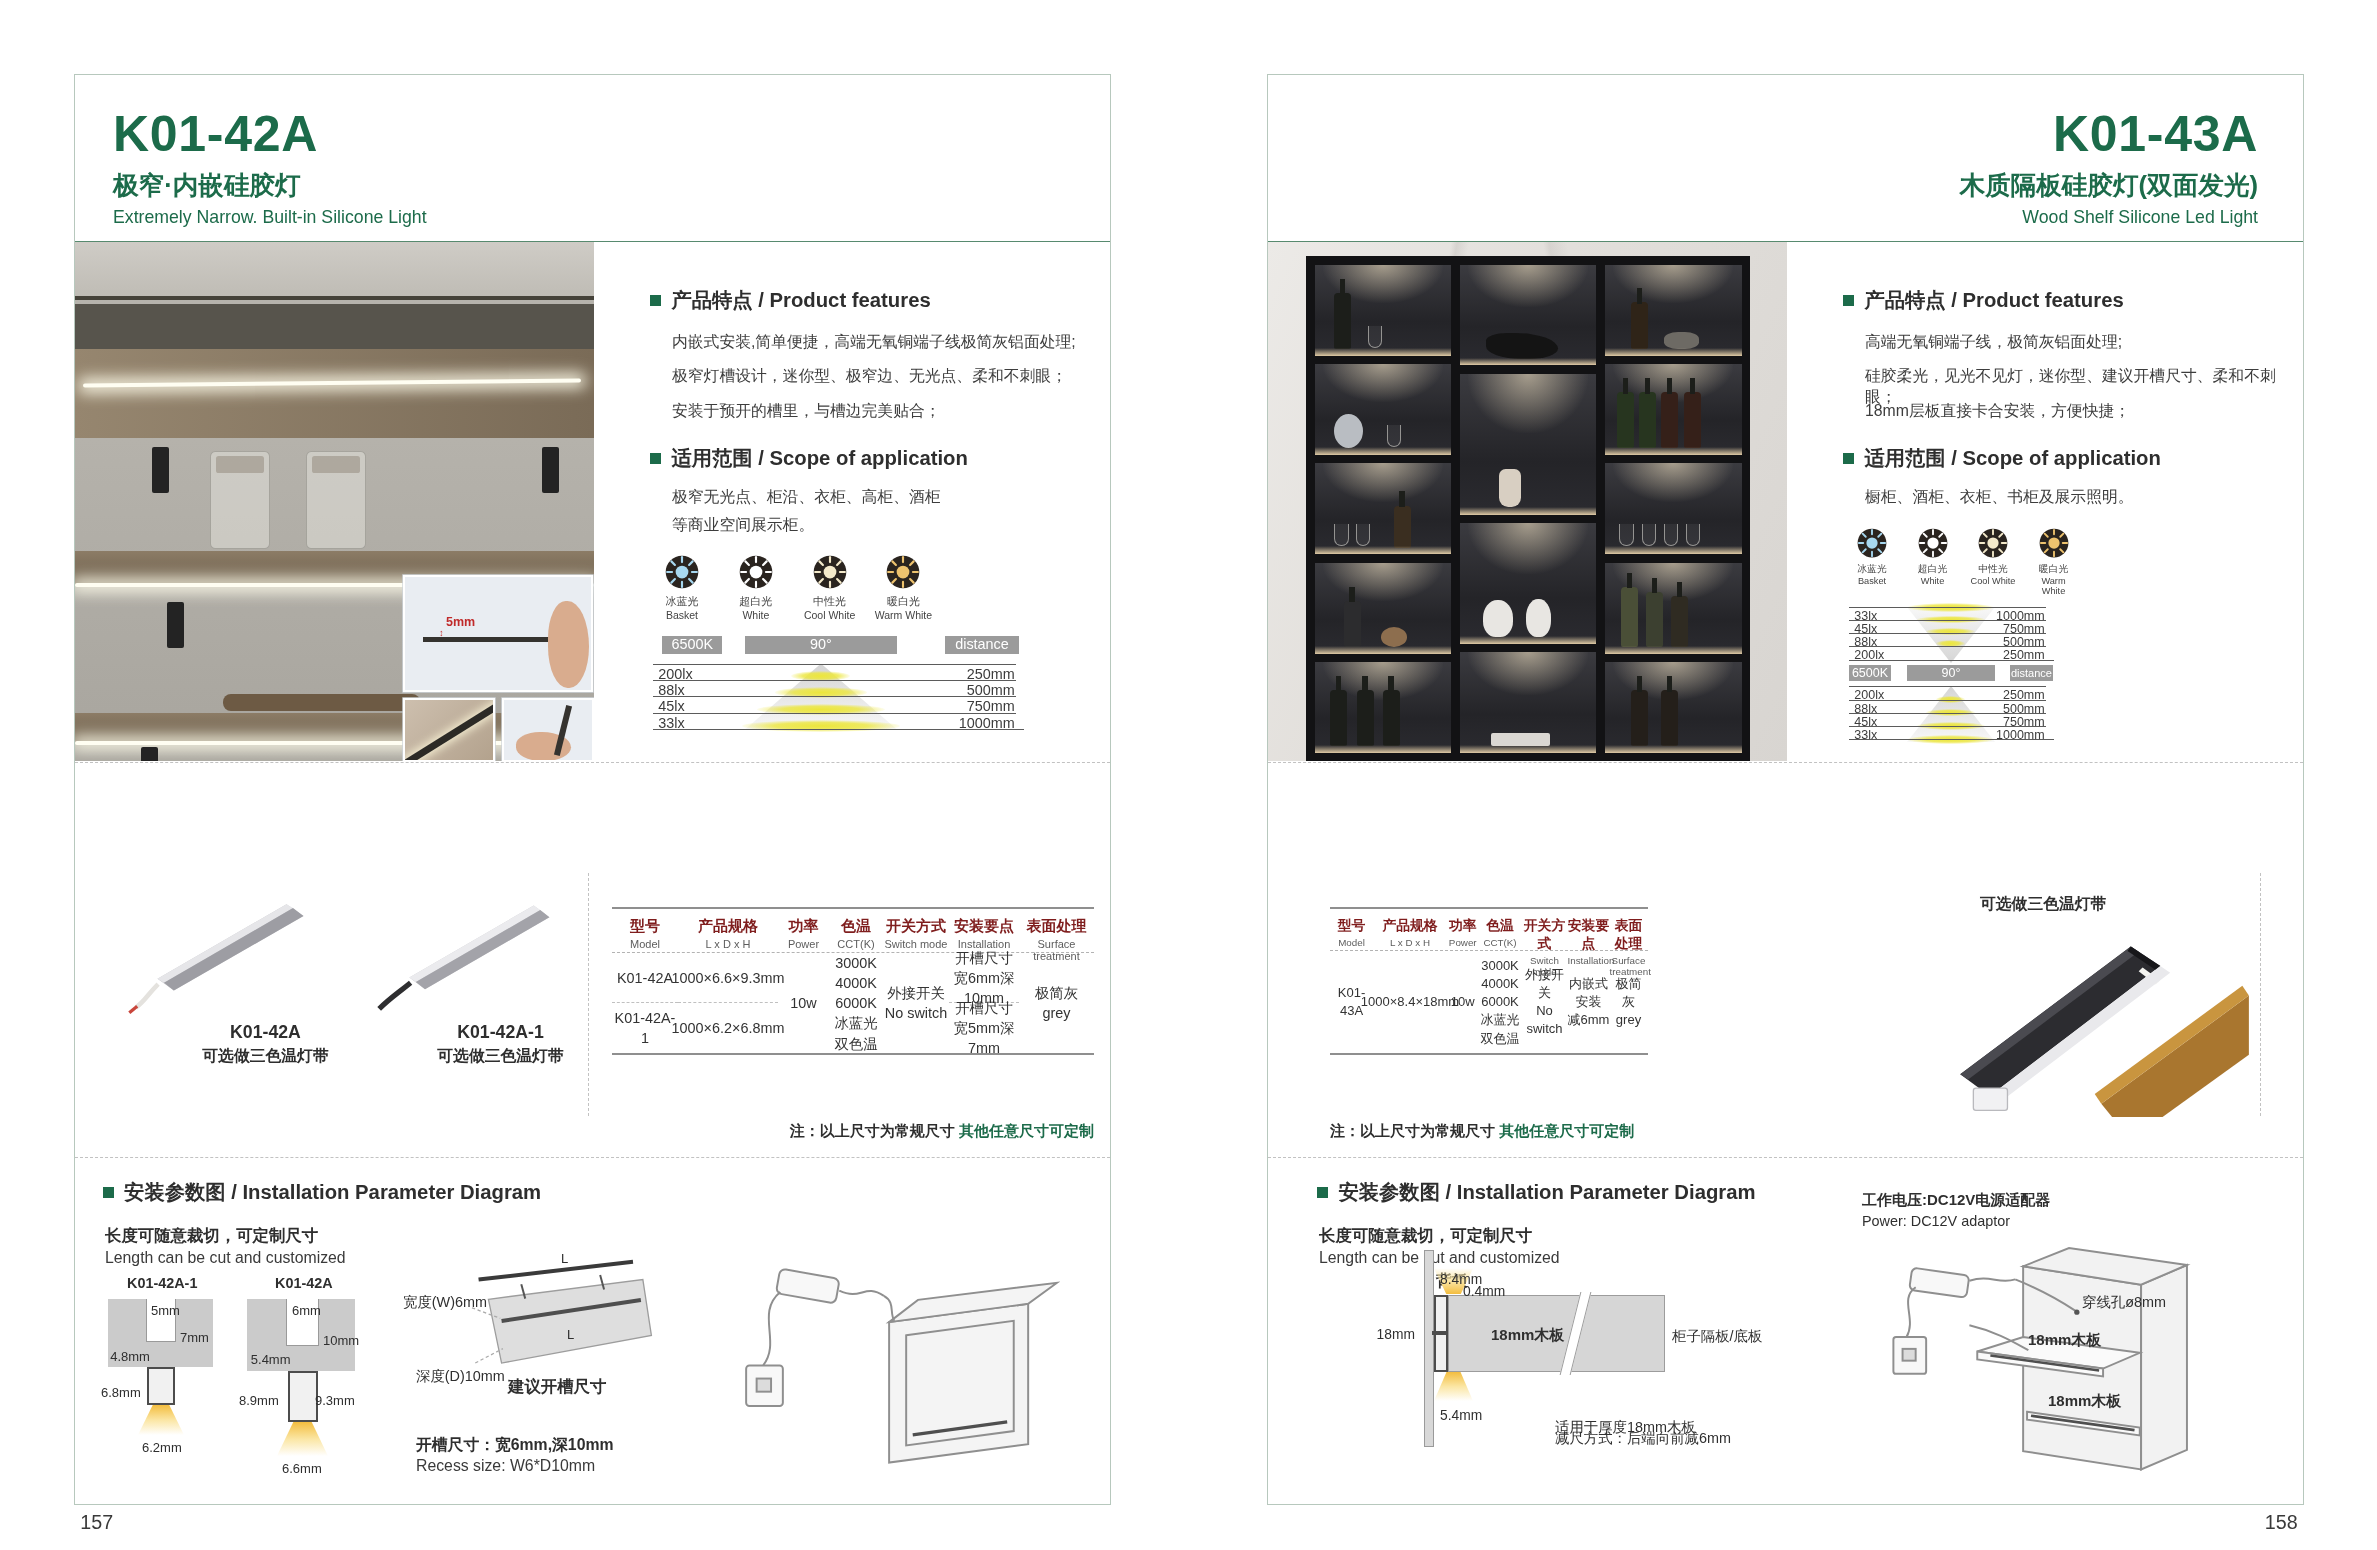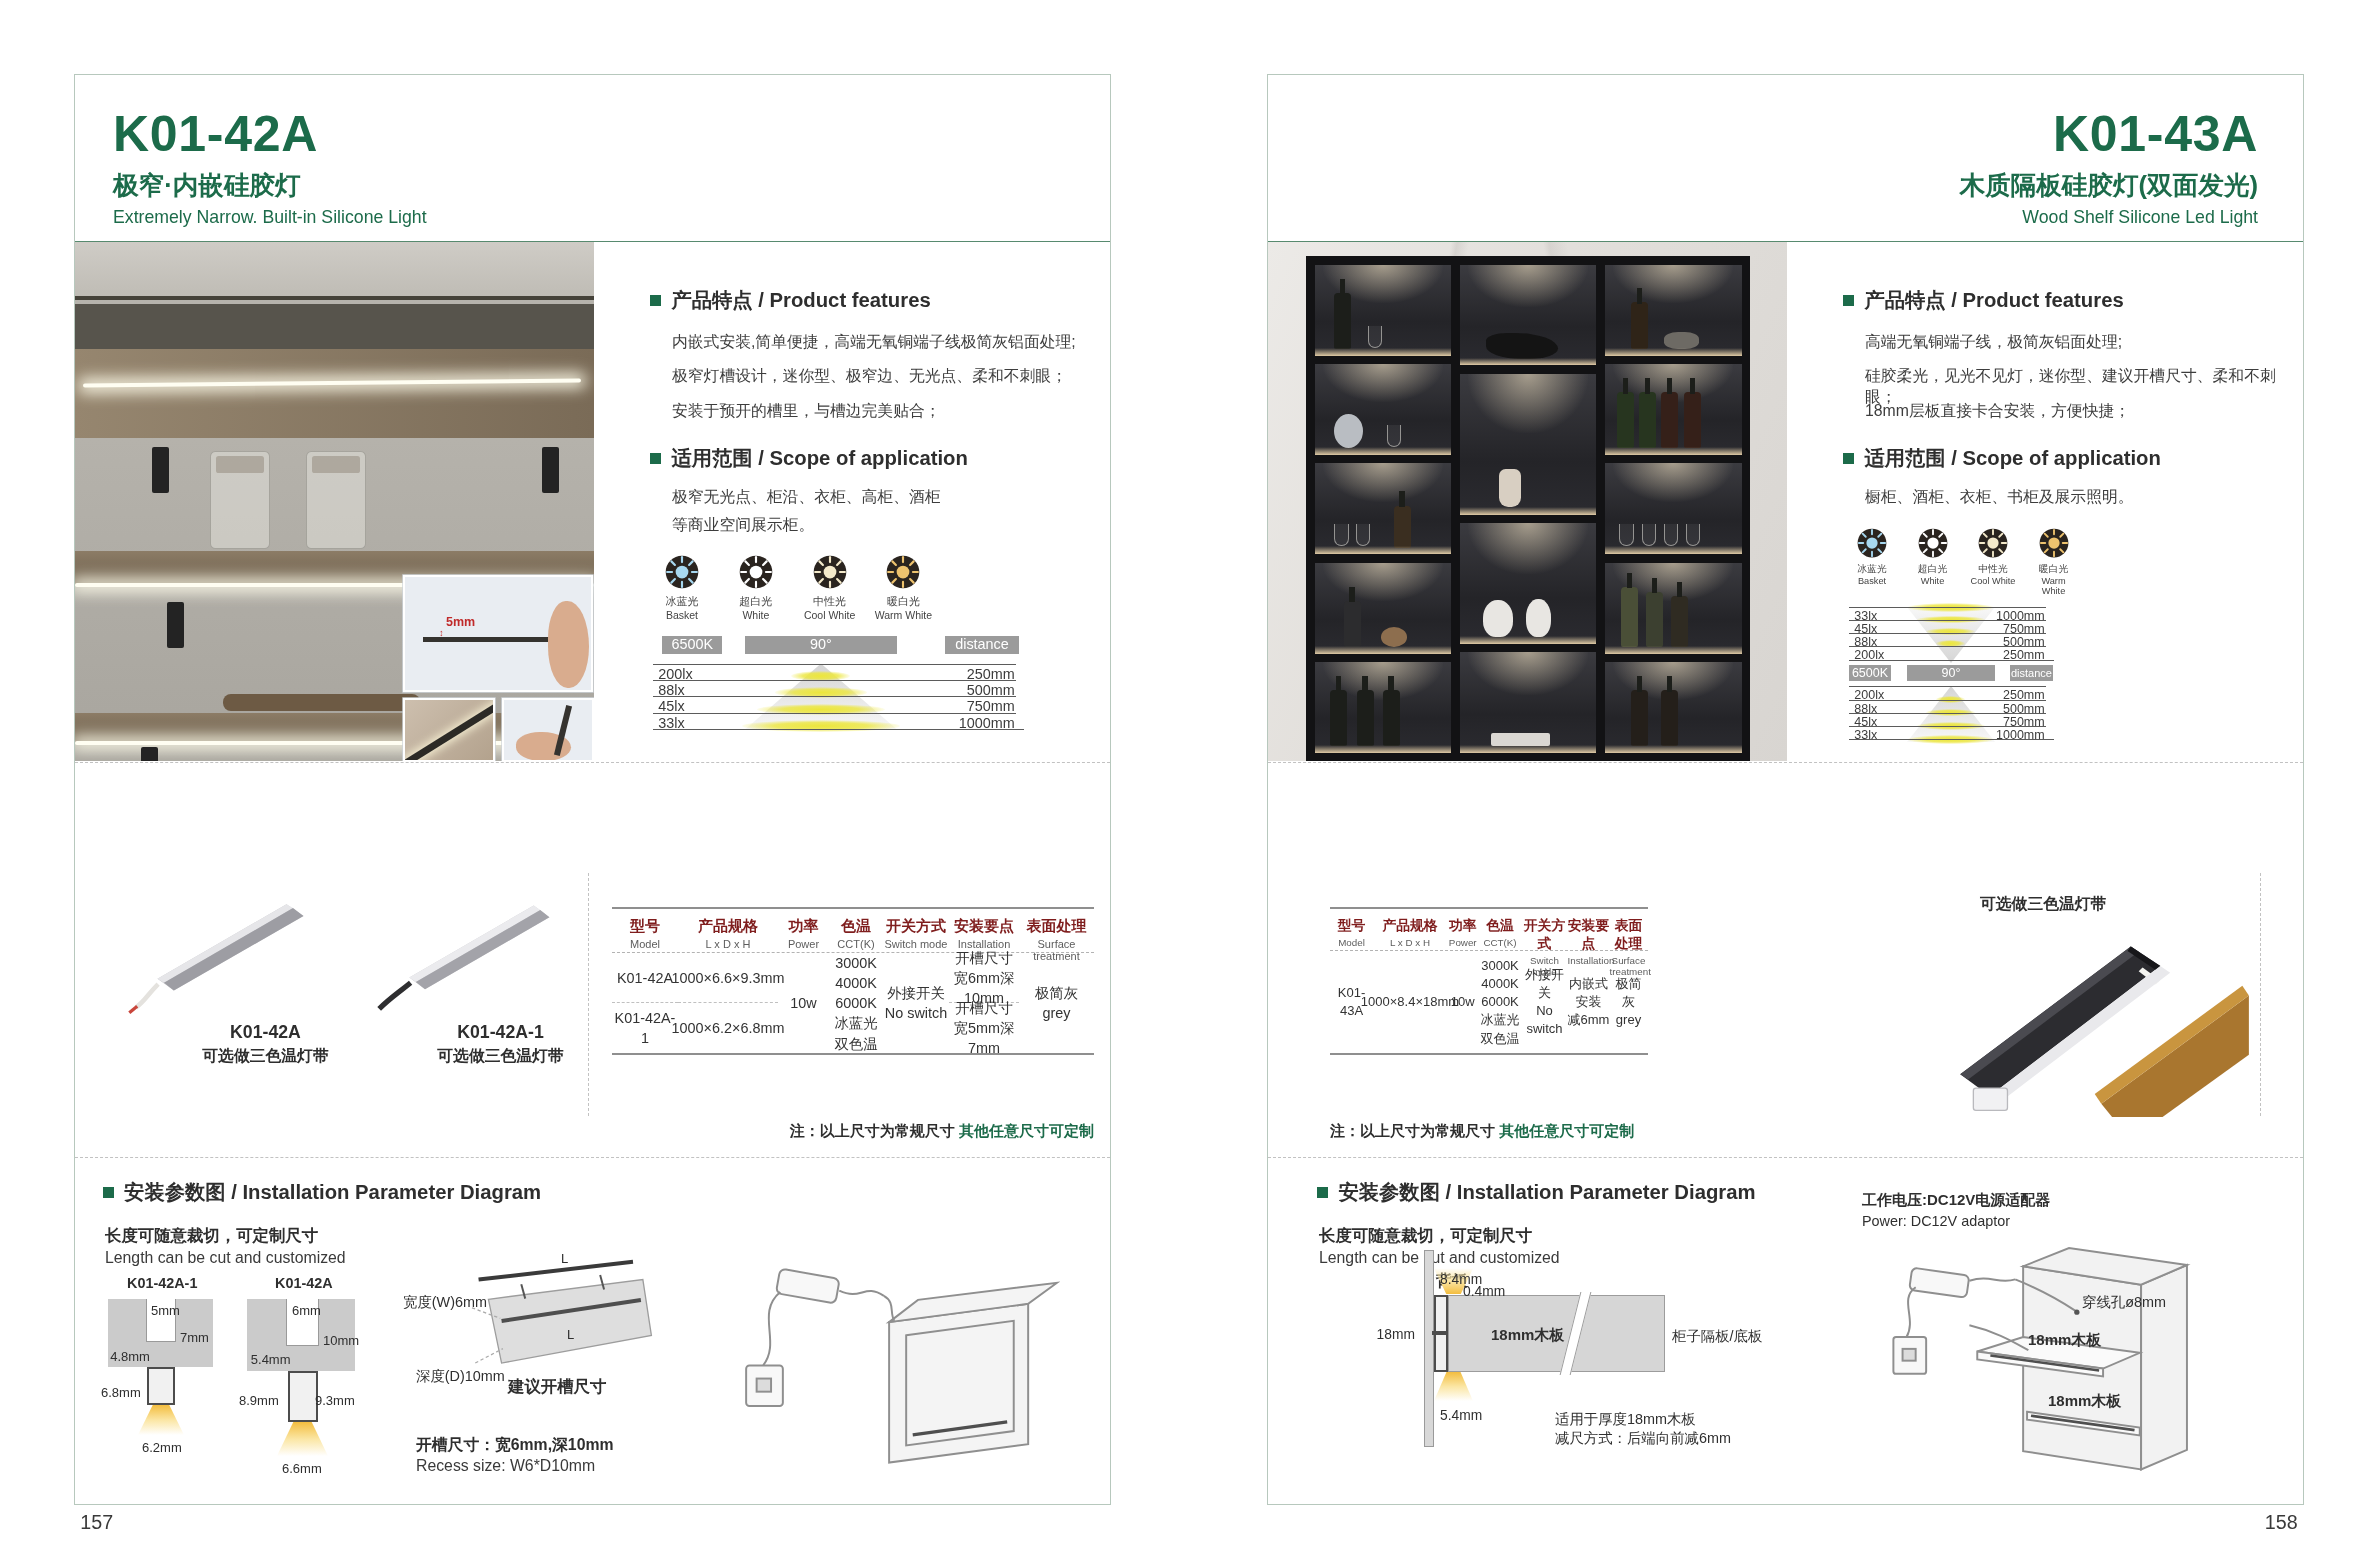--- a/index.html
+++ b/index.html
@@ -740,21 +740,21 @@
     <div class="blk" style="left:79px;top:81px;width:17px;height:3.9px;background:#4c4c4c;"></div>
     <div class="blk" style="left:95px;top:45px;width:217px;height:77px;background:#d6d6d6;border:0.7px solid #9c9c9c;"></div>
     <div style="position:absolute;left:217px;top:42px;width:10.5px;height:83px;background:#fff;transform:skewX(-14deg);border-left:1.3px solid #9c9c9c;border-right:1.3px solid #9c9c9c;"></div>
     <div class="glow" style="left:81px;top:122px;width:39px;height:29px;"></div>
     <div class="dim" style="left:87px;top:22px;font-size:13.8px;">8.4mm</div>
     <div class="dim" style="left:110px;top:34px;font-size:13.8px;">0.4mm</div>
     <div class="dim" style="left:23.6px;top:77px;font-size:13.8px;">18mm</div>
     <div class="dlab" style="left:138px;top:76px;font-weight:bold;font-size:15px;">18mm木板</div>
     <div class="dlab" style="left:319px;top:77px;font-size:14.4px;">柜子隔板/底板</div>
     <div class="dim" style="left:87px;top:158px;font-size:13.8px;">5.4mm</div>
-    <div class="dlab" style="left:202px;top:160px;font-size:14.4px;">适用于厚度18mm木板</div>
+    <div class="dlab" style="left:202px;top:168px;font-size:14.4px;">适用于厚度18mm木板</div>
     <div class="dlab" style="left:202px;top:179px;font-size:14.4px;">减尺方式：后端向前减6mm</div>
   </div>
 
   <div class="dlab" style="left:594px;top:1116px;font-weight:bold;font-size:15px;">工作电压:DC12V电源适配器</div>
   <div class="dlab" style="left:594px;top:1138px;font-size:14.4px;">Power: DC12V adaptor</div>
   <div class="sketch" style="left:591px;top:1152px;width:420px;height:249px;">
     <svg width="420" height="249" viewBox="0 0 640 380">
       <g fill="#f8f8f8" stroke="#8f8f8f" stroke-width="3">
         <rect x="78" y="68" width="88" height="34" rx="8" transform="rotate(8 122 85)"></rect>
         <rect x="52" y="168" width="50" height="56" rx="4"></rect>

